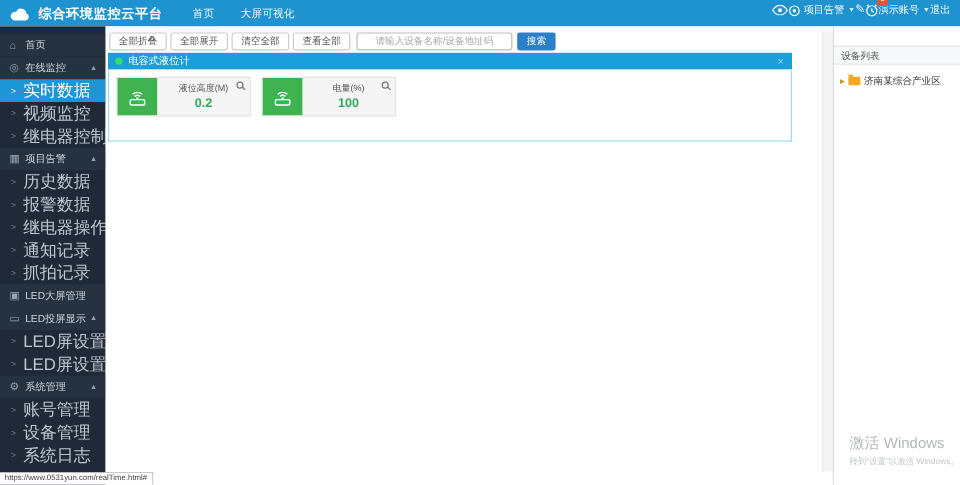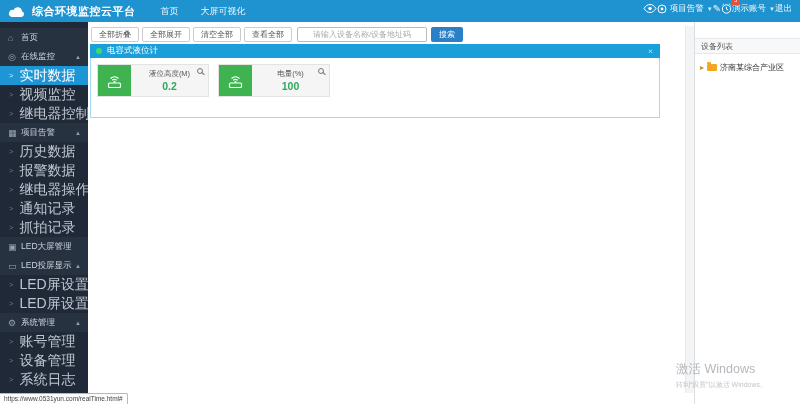--- a/index.html
+++ b/index.html
@@ -63,21 +63,21 @@
   
   .device-panel { position:absolute; left:695px; right:0; top:22px; bottom:0; background:#fff; }
   .dp-hd { margin-top:16px; height:16px; background:#f7f8fa; border-top:1px solid #e8e8e8; border-bottom:1px solid #e8e8e8; font-size:8px; color:#555; line-height:15px; padding-left:6px; }
   .tree-row { margin-top:8px; padding-left:5px; display:flex; align-items:center; gap:3px; cursor:pointer; }
   .expander { font-size:8px; color:#c98f1b; line-height:8px; }
   .folder { width:10px; height:7px; background:var(--folder_orange); border-radius:1px; position:relative; flex:none; }
   .folder::before { content:''; position:absolute; top:-2px; left:0; width:4px; height:2px; background:var(--folder_orange); border-radius:1px 1px 0 0; }
   .tree-label { font-size:8px; color:#333; white-space:nowrap; }
 
   
-  .watermark { position:absolute; left:676px; top:361px; z-index:40; pointer-events:none; }
+  .watermark { position:absolute; left:708px; top:361px; z-index:40; pointer-events:none; }
   .wm1 { font-size:12.5px; color:rgba(140,145,152,.65); }
   .wm2 { font-size:7px; color:rgba(150,155,162,.6); margin-top:2px; }
   .statusbar { position:absolute; left:0; bottom:0; height:11px; background:#fdfdfd; border:1px solid #b7b7b7; border-left:none; border-bottom:none; border-radius:0 2px 0 0; font-size:6.5px; color:#444; line-height:10px; padding:0 4px; z-index:50; white-space:nowrap; }
 </style>
 </head>
 <body>
 
 <div id="app">
 
   <div class="header">

